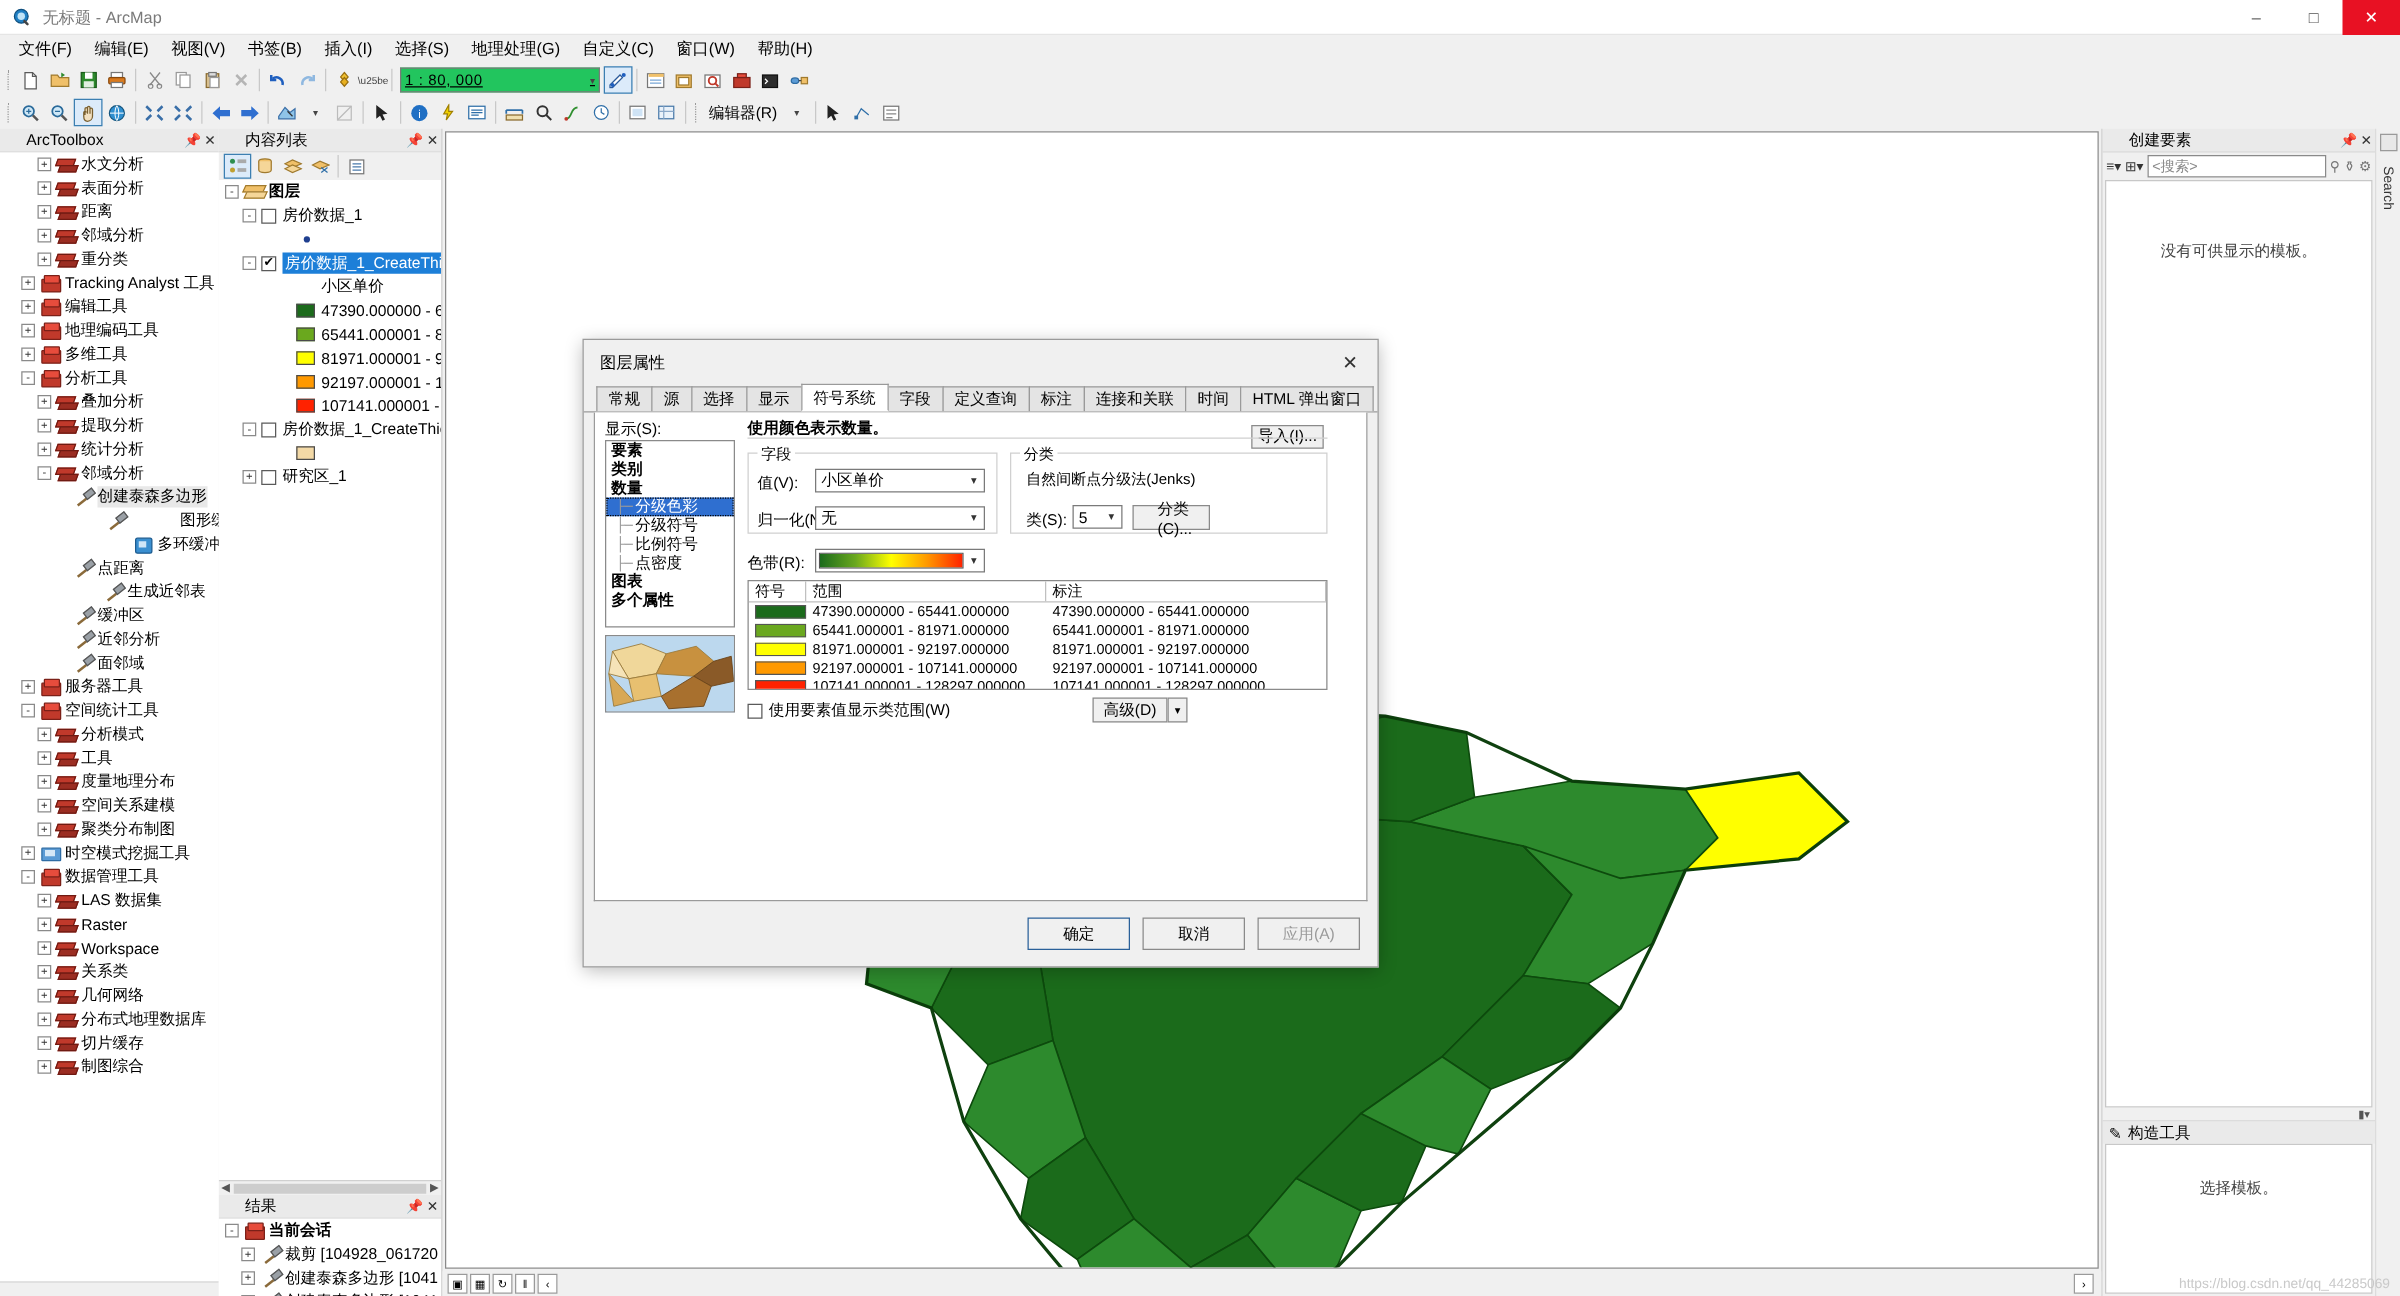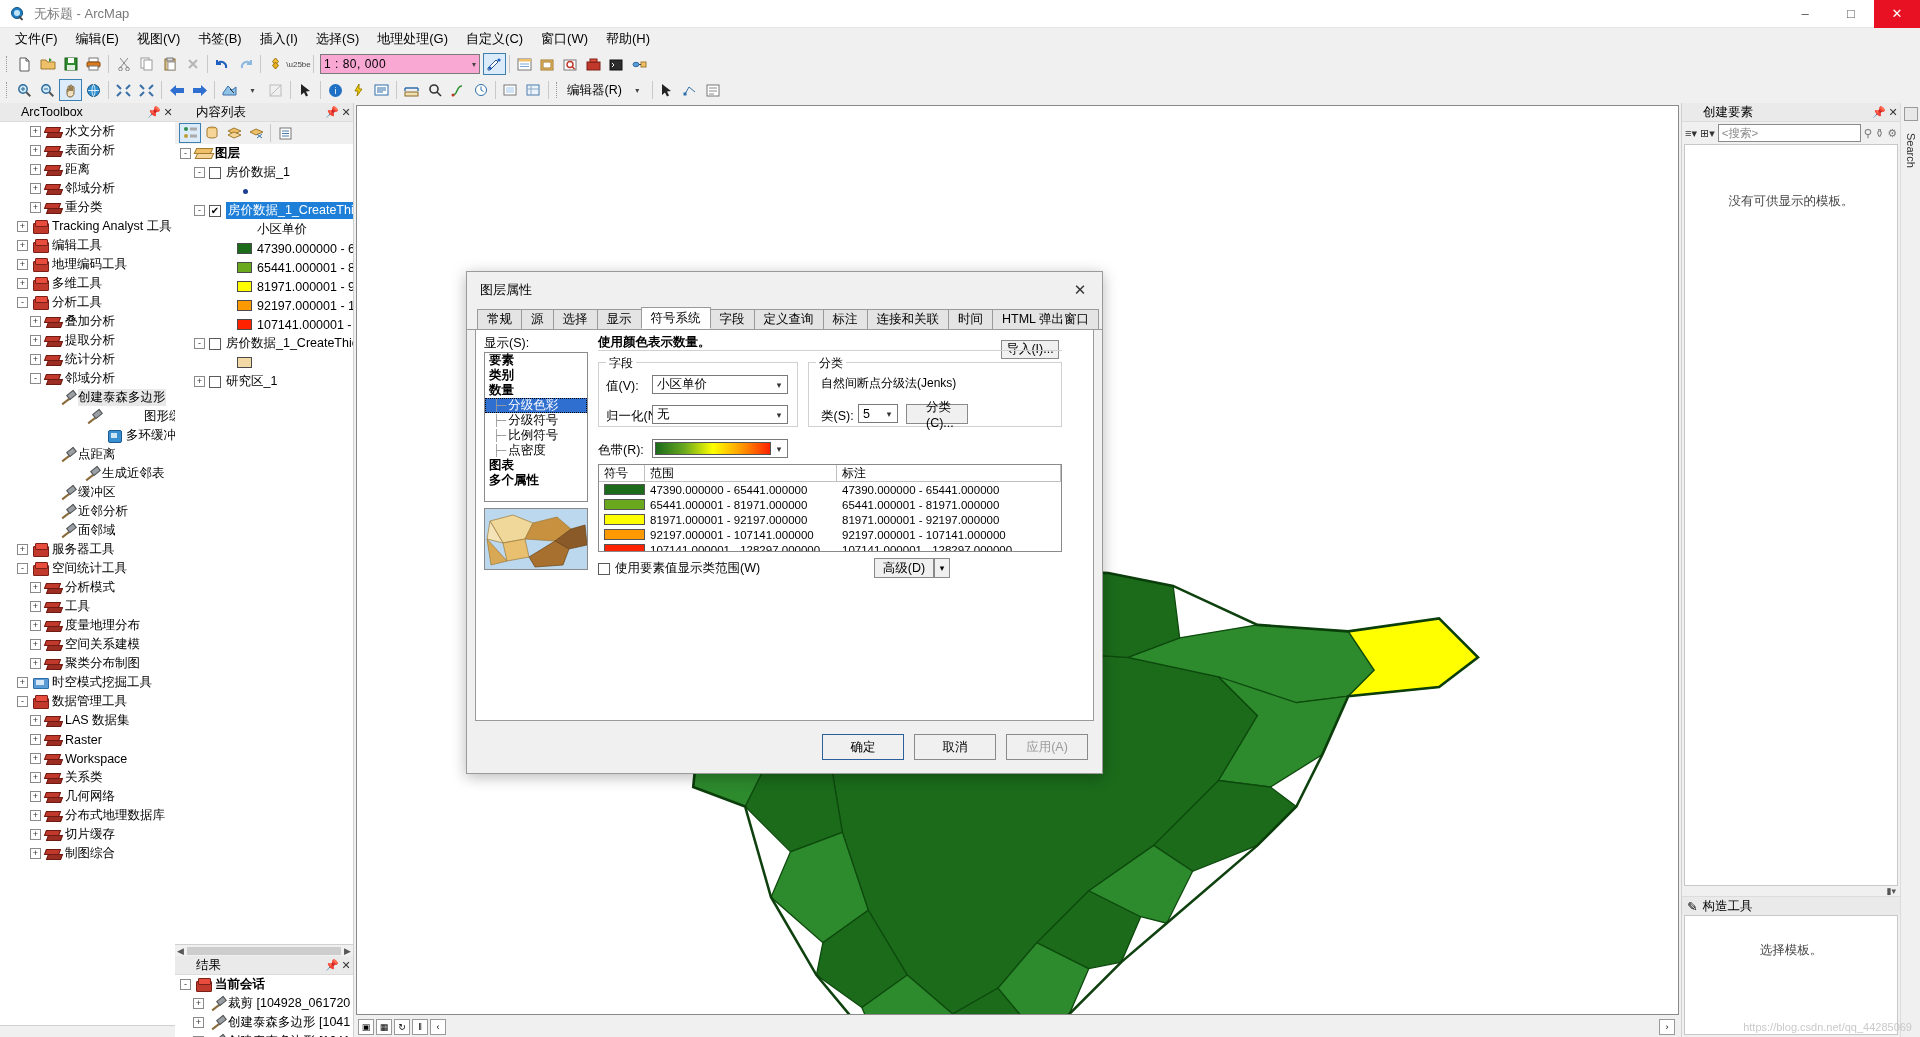--- a/index.html
+++ b/index.html
@@ -29,22 +29,22 @@
 
   
   .toolbar-row { height:26px; background:#f0f0f0; display:flex; align-items:center; flex:none; padding-left:2px; }
   .grip { width:7px; height:20px; margin:0 2px; position:relative; }
   .grip:before { content:""; position:absolute; left:2px; top:2px; width:2px; height:16px;
                  border-left:1px dotted #999; }
   .tbtn { width:23px; height:22px; display:flex; align-items:center; justify-content:center;
           font-size:13px; color:#333; border:1px solid transparent; }
   .tbtn.active { border:1px solid #3c7fb1; background:#dcebfa; }
   .tsep { width:1px; height:18px; background:#c8c8c8; margin:0 3px; }
-  .scalebox { height:20px; width:160px; border:1px solid #7a7a7a; background:#f9a8d4;
-              display:flex; align-items:center; padding:0 3px; font-size:12px; margin:0 3px; }
+  .scalebox { height:20px; width:160px; border:1px solid #7a7a7a; background:#22c55e;
+              display:flex; align-items:center; padding:0 3px; font-size:12px; margin:0 3px;text-decoration:underline; }
   .scalebox .val { flex:1; letter-spacing:0.5px; }
   .tcaret { font-size:8px; color:#444; }
   .tlabel { font-size:12.5px; padding:0 4px; }
 
   
   .body { flex:1; display:flex; min-height:0; position:relative; }
 
   
   .panel { background:#f0f0f0; display:flex; flex-direction:column; }
   .panel-head { height:19px; background:#eaeaea; display:flex; align-items:center;

